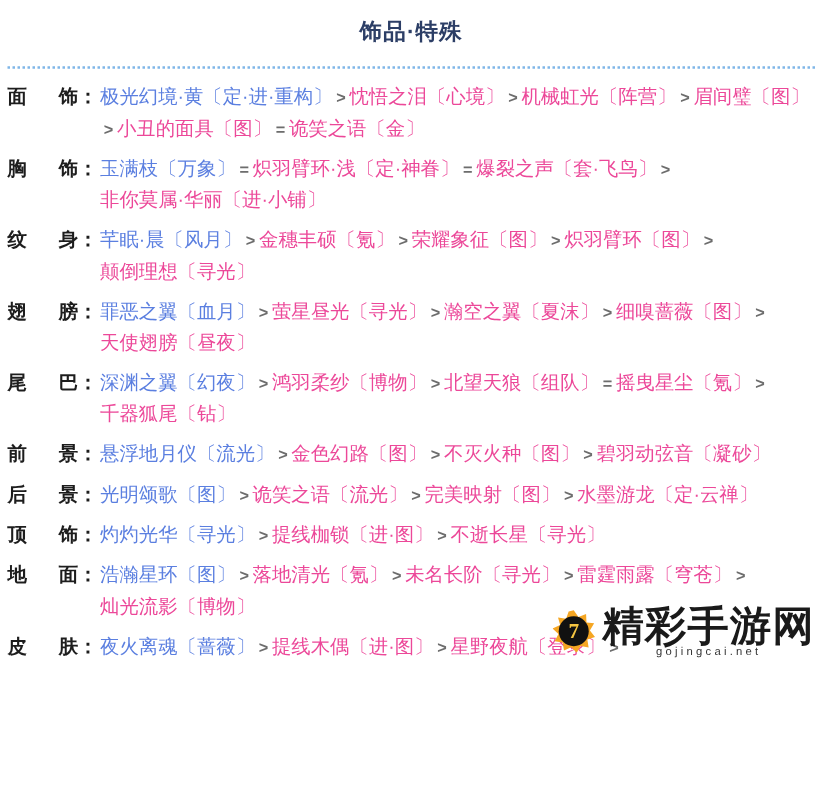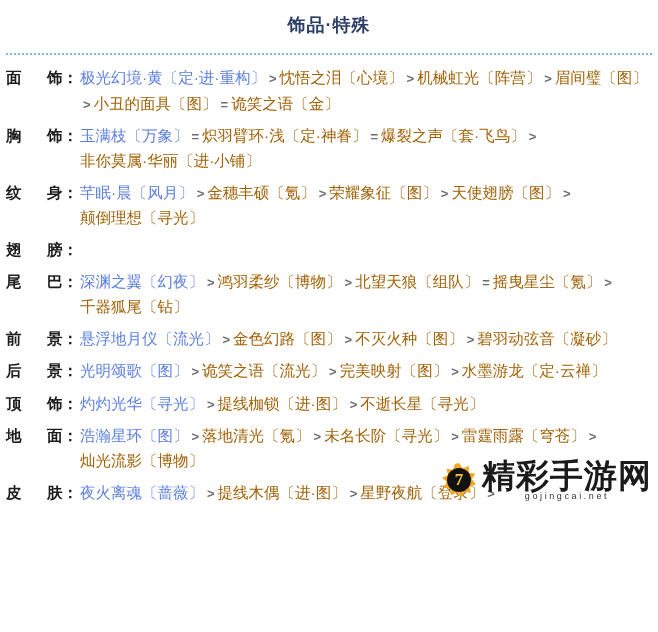--- a/index.html
+++ b/index.html
@@ -59,21 +59,21 @@
   .slot .c1 { display: inline-block; }
   .slot .c2 { display: inline-block; }
   .slot .colon { display: inline-block; margin-left: 0px; }
   .items {
     flex: 1 1 auto;
     min-width: 0;
     word-break: break-all;
   }
   .item { white-space: nowrap; }
   .item.first { color: #5b7fe0; }
-  .item.rest { color: #a16207; }
+  .item.rest { color: #ec4899; }
   .sep {
     color: #6d6d6d;
     margin: 0 3px;
     font-size: 13px;
     font-weight: bold;
   }
 
   
   .watermark {
     position: absolute;
@@ -154,27 +154,28 @@
           <span class="c1">胸</span>
           <span><span class="c2">饰</span><span class="colon">：</span></span>
         </div>
         <div class="items"><span class="item first">玉满枝〔万象〕</span><span class="sep">=</span><span class="item rest">炽羽臂环·浅〔定·神眷〕</span><span class="sep">=</span><span class="item rest">爆裂之声〔套·飞鸟〕</span><span class="sep">&gt;</span><span class="item rest">非你莫属·华丽〔进·小铺〕</span></div>
       </div>
       <div class="row">
         <div class="slot">
           <span class="c1">纹</span>
           <span><span class="c2">身</span><span class="colon">：</span></span>
         </div>
-        <div class="items"><span class="item first">芊眠·晨〔风月〕</span><span class="sep">&gt;</span><span class="item rest">金穗丰硕〔氪〕</span><span class="sep">&gt;</span><span class="item rest">荣耀象征〔图〕</span><span class="sep">&gt;</span><span class="item rest">天使翅膀〔图〕</span><span class="sep">&gt;</span><span class="item rest">颠倒理想〔寻光〕</span></div>
+        <div class="items"><span class="item first">芊眠·晨〔风月〕</span><span class="sep">&gt;</span><span class="item rest">金穗丰硕〔氪〕</span><span class="sep">&gt;</span><span class="item rest">荣耀象征〔图〕</span><span class="sep">&gt;</span><span class="item rest">炽羽臂环〔图〕</span><span class="sep">&gt;</span><span class="item rest">颠倒理想〔寻光〕</span></div>
       </div>
       <div class="row">
         <div class="slot">
           <span class="c1">翅</span>
           <span><span class="c2">膀</span><span class="colon">：</span></span>
         </div>
+        <div class="items"><span class="item first">罪恶之翼〔血月〕</span><span class="sep">&gt;</span><span class="item rest">萤星昼光〔寻光〕</span><span class="sep">&gt;</span><span class="item rest">瀚空之翼〔夏沫〕</span><span class="sep">&gt;</span><span class="item rest">细嗅蔷薇〔图〕</span><span class="sep">&gt;</span><span class="item rest">天使翅膀〔昼夜〕</span></div>
       </div>
       <div class="row">
         <div class="slot">
           <span class="c1">尾</span>
           <span><span class="c2">巴</span><span class="colon">：</span></span>
         </div>
         <div class="items"><span class="item first">深渊之翼〔幻夜〕</span><span class="sep">&gt;</span><span class="item rest">鸿羽柔纱〔博物〕</span><span class="sep">&gt;</span><span class="item rest">北望天狼〔组队〕</span><span class="sep">=</span><span class="item rest">摇曳星尘〔氪〕</span><span class="sep">&gt;</span><span class="item rest">千器狐尾〔钻〕</span></div>
       </div>
       <div class="row">
         <div class="slot">

